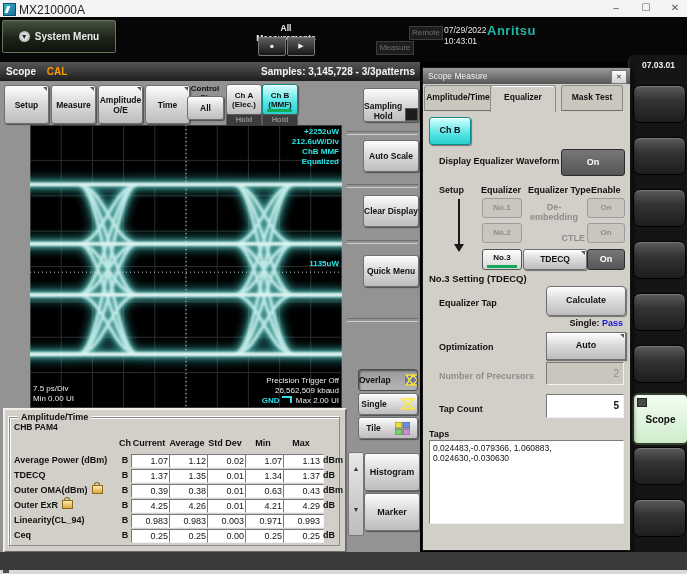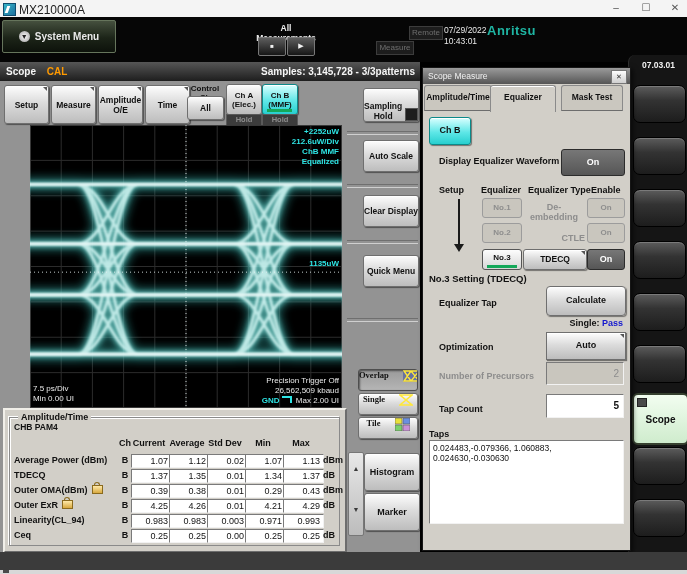--- a/index.html
+++ b/index.html
@@ -75,22 +75,22 @@
   .cell{background:#fff;border:1px solid;border-color:#7a7a7a #f2f2f2 #f2f2f2 #7a7a7a;
     font-size:9px;color:#111;text-align:right;padding-right:3px;line-height:12px;}
   .unit{font-size:9px;font-weight:bold;color:#111;}
   .lock{display:inline-block;position:relative;width:9px;height:7px;background:linear-gradient(#ffe9a8,#d8a93f);
     border:1px solid #8a6a1e;vertical-align:-1px;margin-left:4px;}
   .lock:before{content:"";position:absolute;left:1px;top:-4px;width:4px;height:3px;border:1.5px solid #8a6a1e;border-bottom:none;
     border-radius:3px 3px 0 0;}
   
   .sep{left:347px;width:71px;height:2px;border-top:1px solid #6f6f6f;border-bottom:1px solid #cfcfcf;}
   .skb{left:363px;width:54px;font-size:8.5px;}
-  .viewbtn{left:358px;width:58px;height:20px;display:flex;justify-content:center;gap:14px;
-    font-size:8.5px;font-weight:bold;font-family:Liberation Serif, serif;}
+  .viewbtn{left:358px;width:58px;height:20px;display:flex;align-items:center;justify-content:center;gap:14px;
+    font-size:8.5px;font-weight:bold;}
   .pressed{background:linear-gradient(#9a9a9a,#b5b5b5);border:1px solid #4e4e4e;box-shadow:inset 1px 1px 2px rgba(0,0,0,.5);}
   #hold-ind{width:11px;height:11px;background:#1d1d1d;border:1px solid #555;margin-left:3px;}
   #arrowstrip{left:348px;top:390px;width:14px;height:82px;background:linear-gradient(#e8e8e8,#bcbcbc);
     border:1px solid #777;border-radius:2px;color:#3a3a3a;font-size:7px;text-align:center;}
   #arrow-up{position:absolute;left:0;top:12px;width:14px;}
   #arrow-down{position:absolute;left:0;top:53px;width:14px;}
   
   #dialog{left:422px;top:67px;width:207px;height:482px;background:#d2cfc8;border:1px solid #161616;
     box-shadow:2px 2px 5px rgba(0,0,0,.6);}
   #dtitle{left:0;top:0;width:207px;height:16px;background:linear-gradient(#9a9a9a,#555);
@@ -386,21 +386,21 @@
               <div class="abs cell" style="left:235px;top:51px;width:36px;height:12px">1.34</div>
               <div class="abs cell" style="left:273px;top:51px;width:36px;height:12px">1.37</div>
               <div class="abs unit" style="left:313px;top:52px">dB</div>
             </div>
             <div>
               <div class="abs rowlabel" style="left:4px;top:67px">Outer OMA(dBm)<span class="lock"></span></div>
               <div class="abs th" style="left:107px;top:67px;width:16px">B</div>
               <div class="abs cell" style="left:121px;top:66px;width:36px;height:12px">0.39</div>
               <div class="abs cell" style="left:159px;top:66px;width:36px;height:12px">0.38</div>
               <div class="abs cell" style="left:197px;top:66px;width:36px;height:12px">0.01</div>
-              <div class="abs cell" style="left:235px;top:66px;width:36px;height:12px">0.29</div>
+              <div class="abs cell" style="left:235px;top:66px;width:36px;height:12px">0.63</div>
               <div class="abs cell" style="left:273px;top:66px;width:36px;height:12px">0.43</div>
               <div class="abs unit" style="left:313px;top:67px">dBm</div>
             </div>
             <div>
               <div class="abs rowlabel" style="left:4px;top:82px">Outer ExR<span class="lock"></span></div>
               <div class="abs th" style="left:107px;top:82px;width:16px">B</div>
               <div class="abs cell" style="left:121px;top:81px;width:36px;height:12px">4.25</div>
               <div class="abs cell" style="left:159px;top:81px;width:36px;height:12px">4.26</div>
               <div class="abs cell" style="left:197px;top:81px;width:36px;height:12px">0.01</div>
               <div class="abs cell" style="left:235px;top:81px;width:36px;height:12px">4.21</div>

